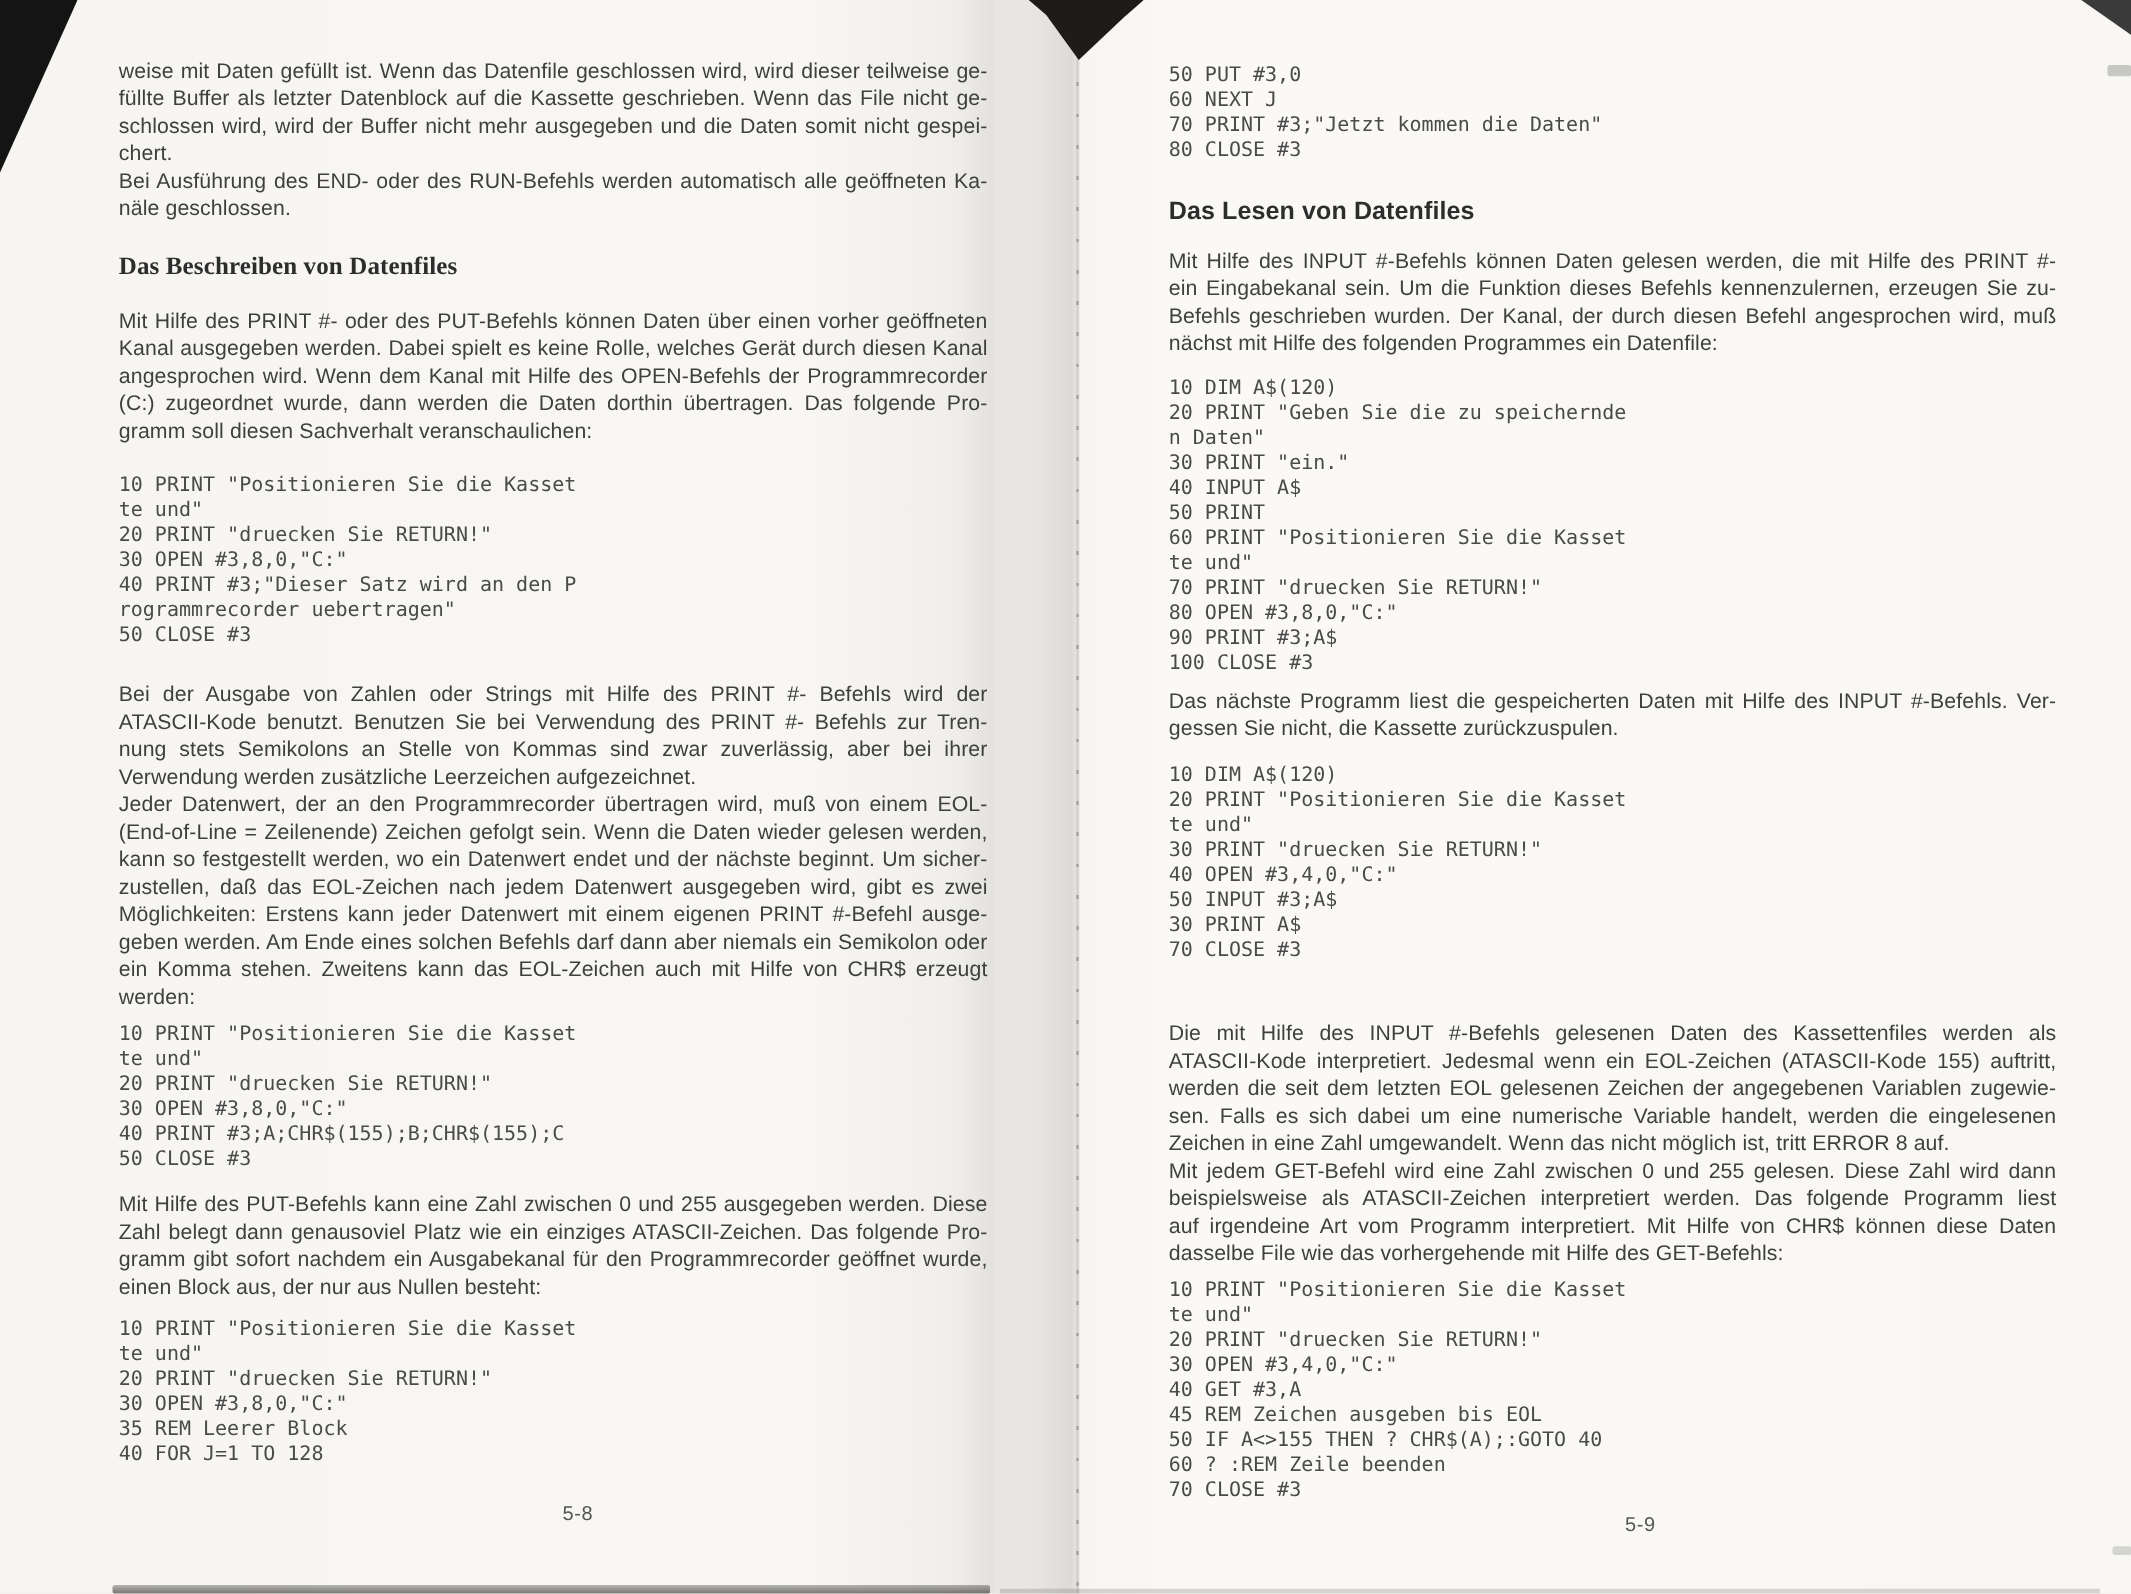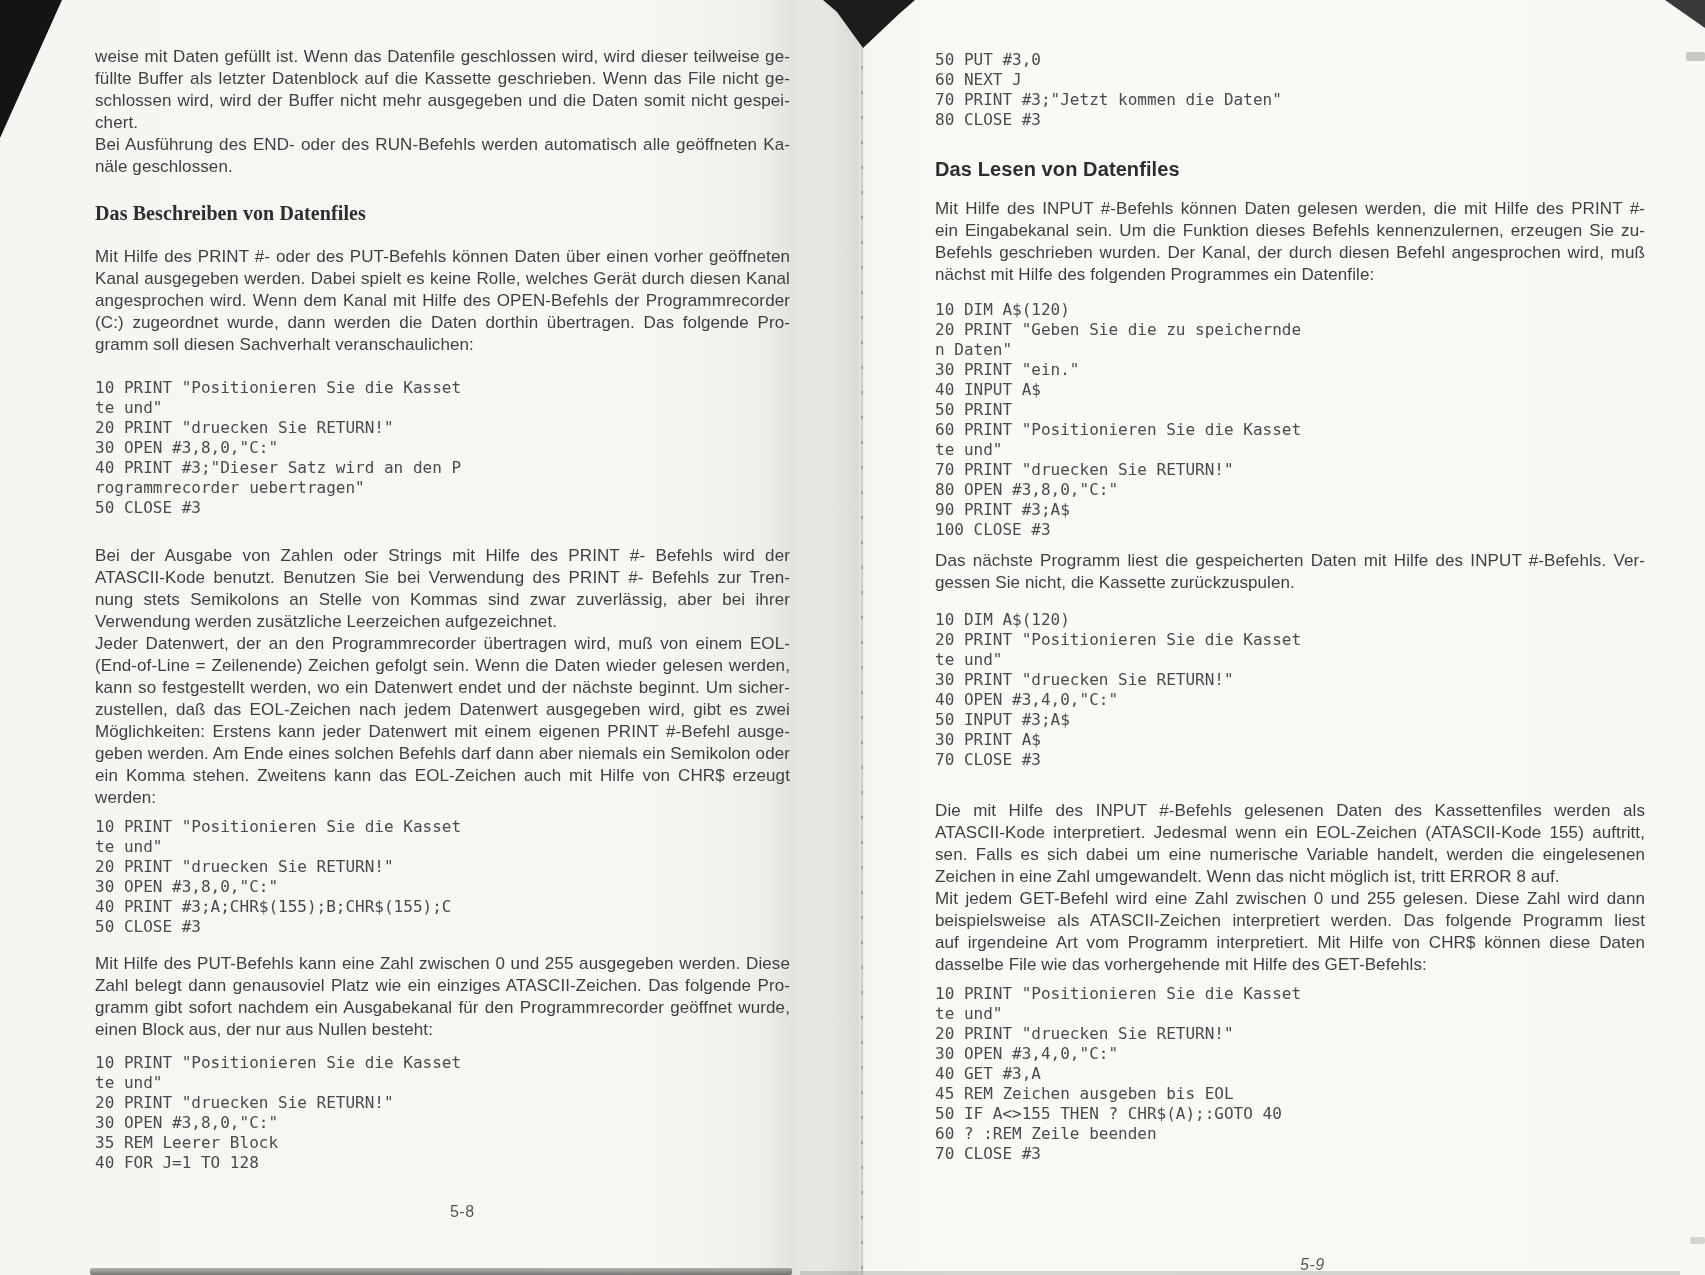--- a/index.html
+++ b/index.html
@@ -14,21 +14,21 @@
   .page-left .content{left:95px;top:46px;width:695px;}
   .page-right .content{left:140px;top:50px;width:710px;}
   .para{color:#3f3f3f;font-size:17px;line-height:22px;letter-spacing:0.1px;}
   .text-line{min-height:22px;}
   .text-line.j{text-align:justify;text-align-last:justify;}
   .heading{font-size:20px;line-height:26px;font-weight:bold;color:#2d2d2d;letter-spacing:0.1px;}
   .code{font-family:"DejaVu Sans Mono",monospace;font-size:16px;line-height:20px;color:#4a4a4a;}
   .code-line{min-height:20px;white-space:pre;}
   .page-number{position:absolute;font-size:16px;color:#565656;letter-spacing:0.5px;}
   .page-left .page-number{left:450px;top:1203px;}
-  .page-right .page-number{left:505px;top:1256px;font-style:italic;}
+  .page-right .page-number{left:505px;top:1212px;}
   
   .gutter-shadow{position:absolute;left:768px;top:0;width:96px;height:1275px;pointer-events:none;
     background:linear-gradient(to right,rgba(0,0,0,0) 0%,rgba(40,38,34,0.05) 55%,rgba(40,38,34,0.13) 93%,rgba(40,38,34,0.04) 100%);}
   .page-edge-line{position:absolute;left:861px;top:44px;width:2px;height:1231px;pointer-events:none;
     background:repeating-linear-gradient(180deg,rgba(0,0,0,0.10) 0 22px,rgba(0,0,0,0.30) 22px 25px);}
   .spine-notch{position:absolute;left:815px;top:0;width:100px;height:48px;background:#1e1c1a;
     -webkit-clip-path:polygon(8px 0,100px 0,84px 14px,48px 48px,22px 12px);
     clip-path:polygon(8px 0,100px 0,84px 14px,48px 48px,22px 12px);}
   .corner-tl{position:absolute;left:0;top:0;width:70px;height:140px;background:#141414;
     clip-path:polygon(0 0,62px 0,0 138px);}
@@ -150,23 +150,24 @@
         <div class="code" style="margin-top: 16px;">
           <div class="code-line">10 DIM A$(120)</div>
           <div class="code-line">20 PRINT "Positionieren Sie die Kasset</div>
           <div class="code-line">te und"</div>
           <div class="code-line">30 PRINT "druecken Sie RETURN!"</div>
           <div class="code-line">40 OPEN #3,4,0,"C:"</div>
           <div class="code-line">50 INPUT #3;A$</div>
           <div class="code-line">30 PRINT A$</div>
           <div class="code-line">70 CLOSE #3</div>
         </div>
-        <div class="para" style="margin-top: 30px;">
+        <div class="para" style="margin-top: 46px;">
           <div class="text-line j">Die mit Hilfe des INPUT #-Befehls gelesenen Daten des Kassettenfiles werden als</div>
           <div class="text-line j">ATASCII-Kode interpretiert. Jedesmal wenn ein EOL-Zeichen (ATASCII-Kode 155) auftritt,</div>
+          <div class="text-line j">werden die seit dem letzten EOL gelesenen Zeichen der angegebenen Variablen zugewie-</div>
           <div class="text-line j">sen. Falls es sich dabei um eine numerische Variable handelt, werden die eingelesenen</div>
           <div class="text-line">Zeichen in eine Zahl umgewandelt. Wenn das nicht möglich ist, tritt ERROR 8 auf.</div>
           <div class="text-line j">Mit jedem GET-Befehl wird eine Zahl zwischen 0 und 255 gelesen. Diese Zahl wird dann</div>
           <div class="text-line j">beispielsweise als ATASCII-Zeichen interpretiert werden. Das folgende Programm liest</div>
           <div class="text-line j">auf irgendeine Art vom Programm interpretiert. Mit Hilfe von CHR$ können diese Daten</div>
           <div class="text-line">dasselbe File wie das vorhergehende mit Hilfe des GET-Befehls:</div>
         </div>
         <div class="code" style="margin-top: 8px;">
           <div class="code-line">10 PRINT "Positionieren Sie die Kasset</div>
           <div class="code-line">te und"</div>

